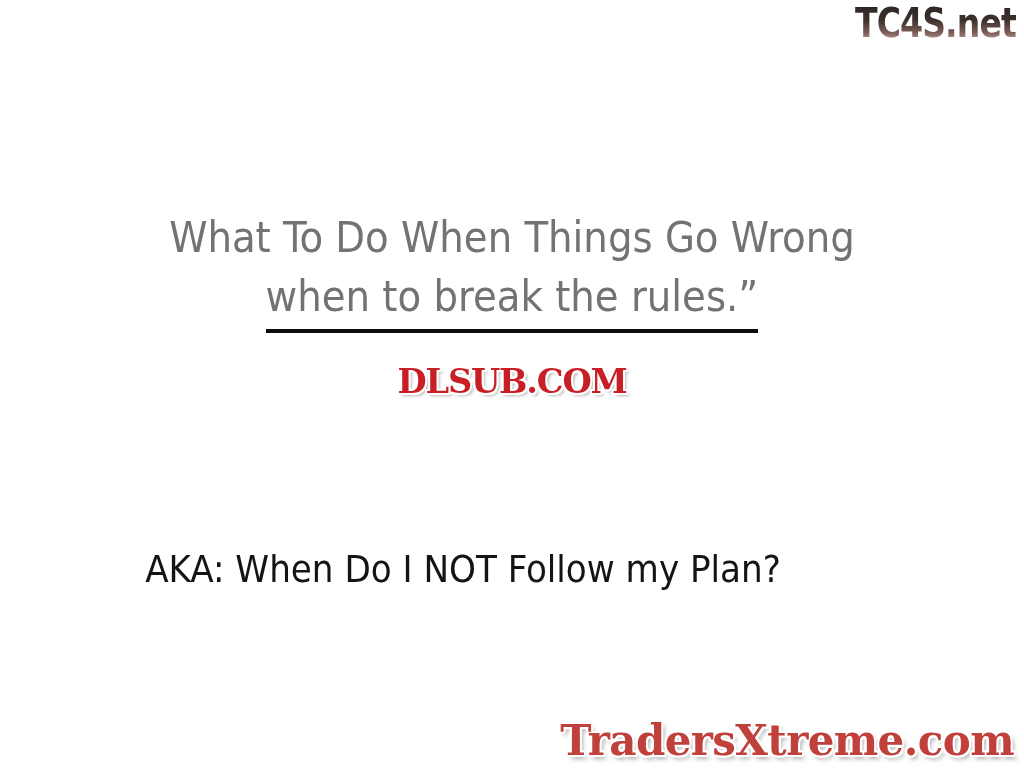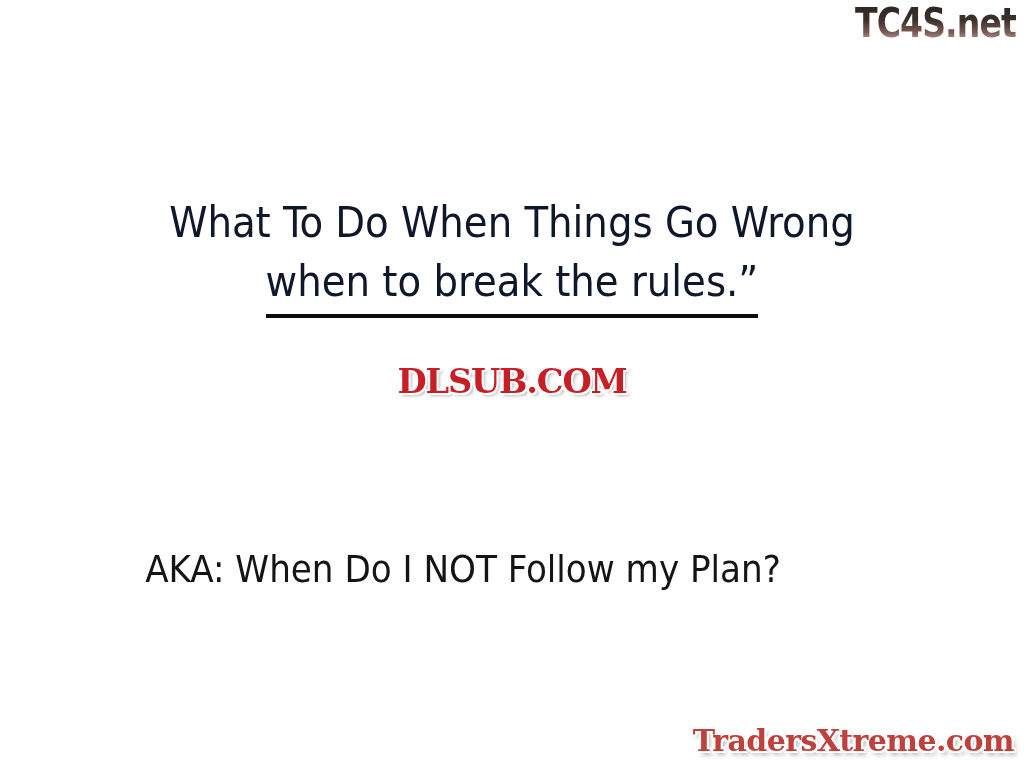--- a/index.html
+++ b/index.html
@@ -41,25 +41,25 @@
     color: transparent;
     -webkit-text-fill-color: transparent;
     white-space: nowrap;
     user-select: none;
   }
 
   
   #title-block {
     position: absolute;
     left: 0;
-    top: 194px;
+    top: 209px;
     width: 1024px;
     text-align: center;
     font-family: "Liberation Sans Narrow", "DejaVu Sans Condensed", "Liberation Sans", sans-serif;
-    color: #0f172a;
+    color: #737373;
   }
 
   .tline {
     display: block;
     font-size: 43px;
     line-height: 58px;
     white-space: nowrap;
     letter-spacing: 0px;
   }
 
@@ -127,21 +127,21 @@
       -2px  2px 6px #f5a295;
   }
 
   
   #site-logo {
     position: absolute;
     right: 10px;
     bottom: 8px;
     font-family: "DejaVu Serif", "Liberation Serif", serif;
     font-weight: 700;
-    font-size: 30px;
+    font-size: 42px;
     line-height: 38px;
     letter-spacing: -0.6px;
     color: #c0403c;
     white-space: nowrap;
     text-shadow:
       -1.6px -1.6px 0 #ffffff,
        1.6px -1.6px 0 #ffffff,
       -1.6px  1.6px 0 #ffffff,
        1.6px  1.6px 0 #ffffff,
        0     -2.2px 0 #ffffff,

